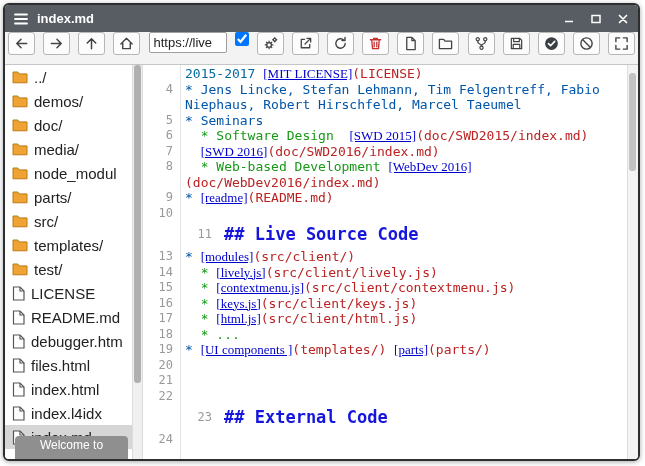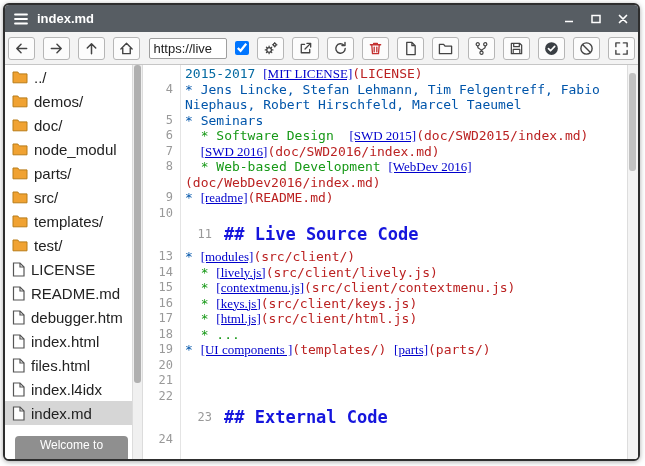--- a/index.html
+++ b/index.html
@@ -8,21 +8,21 @@
     border-radius:6px;overflow:hidden;background:#fff;box-shadow:0 1px 5px rgba(0,0,0,.35);
     box-sizing:border-box;display:flex;flex-direction:column;}
   
   .titlebar{height:27px;flex:0 0 27px;background:var(--titlebar,#575d63);display:flex;
     align-items:center;padding:0 9px;gap:9px;}
   .titlebar .title{color:#fff;font-weight:bold;font-size:13px;}
   .win-controls{margin-left:auto;display:flex;gap:15px;align-items:center;}
   .win-controls span{display:flex;align-items:center;}
   
   .toolbar{height:33px;flex:0 0 33px;background:#f3f3f3;border-bottom:1px solid #c6c6c6;
-    display:flex;align-items:center;padding:0 3px;justify-content:space-between;box-sizing:border-box;}
+    display:flex;align-items:flex-start;padding:0 3px;justify-content:space-between;box-sizing:border-box;}
   .tbtn{width:27px;height:23px;background:#fcfcfc;border:1px solid #b6b6b6;border-radius:3px;
     display:flex;align-items:center;justify-content:center;flex:0 0 auto;box-sizing:border-box;}
   .url-input{width:78px;height:21px;border:1px solid #9f9f9f;border-radius:2px;font-size:13px;
     padding:0 4px;color:#222;box-sizing:border-box;font-family:"Liberation Sans",sans-serif;}
   .cb{width:14px;height:14px;margin:0;flex:0 0 auto;}
   
   .main{flex:1;display:flex;min-height:0;}
   .sidebar{width:127px;flex:0 0 127px;background:#fff;position:relative;overflow:hidden;
     font-size:15px;color:#222;}
   .side-item{height:24px;display:flex;align-items:center;gap:6px;padding-left:7px;white-space:nowrap;}
@@ -202,20 +202,28 @@
               </svg>
             </span>
             <span>doc/</span>
           </div>
           <div class="side-item">
             <span class="fi">
               <svg width="16" height="14" viewBox="0 0 16 14">
                 <path d="M1 12.8V2h4.8l1.4 1.9H15v8.9z" fill="#f0a232" stroke="#b97c17" stroke-width="1"></path>
               </svg>
             </span>
+            <span>media/</span>
+          </div>
+          <div class="side-item">
+            <span class="fi">
+              <svg width="16" height="14" viewBox="0 0 16 14">
+                <path d="M1 12.8V2h4.8l1.4 1.9H15v8.9z" fill="#f0a232" stroke="#b97c17" stroke-width="1"></path>
+              </svg>
+            </span>
             <span>node_modul</span>
           </div>
           <div class="side-item">
             <span class="fi">
               <svg width="16" height="14" viewBox="0 0 16 14">
                 <path d="M1 12.8V2h4.8l1.4 1.9H15v8.9z" fill="#f0a232" stroke="#b97c17" stroke-width="1"></path>
               </svg>
             </span>
             <span>parts/</span>
           </div>
@@ -270,30 +278,30 @@
             </span>
             <span>debugger.htm</span>
           </div>
           <div class="side-item">
             <span class="fi">
               <svg width="13" height="15" viewBox="0 0 13 15">
                 <path d="M1.5 1H8l4 4v9H1.5z" fill="#fff" stroke="#555" stroke-width="1.2"></path>
                 <path d="M8 1v4h4" fill="none" stroke="#555" stroke-width="1.2"></path>
               </svg>
             </span>
+            <span>files.html</span>
+          </div>
+          <div class="side-item">
+            <span class="fi">
+              <svg width="13" height="15" viewBox="0 0 13 15">
+                <path d="M1.5 1H8l4 4v9H1.5z" fill="#fff" stroke="#555" stroke-width="1.2"></path>
+                <path d="M8 1v4h4" fill="none" stroke="#555" stroke-width="1.2"></path>
+              </svg>
+            </span>
             <span>index.html</span>
-          </div>
-          <div class="side-item">
-            <span class="fi">
-              <svg width="13" height="15" viewBox="0 0 13 15">
-                <path d="M1.5 1H8l4 4v9H1.5z" fill="#fff" stroke="#555" stroke-width="1.2"></path>
-                <path d="M8 1v4h4" fill="none" stroke="#555" stroke-width="1.2"></path>
-              </svg>
-            </span>
-            <span>files.html</span>
           </div>
           <div class="side-item">
             <span class="fi">
               <svg width="13" height="15" viewBox="0 0 13 15">
                 <path d="M1.5 1H8l4 4v9H1.5z" fill="#fff" stroke="#555" stroke-width="1.2"></path>
                 <path d="M8 1v4h4" fill="none" stroke="#555" stroke-width="1.2"></path>
               </svg>
             </span>
             <span>index.l4idx</span>
           </div>

